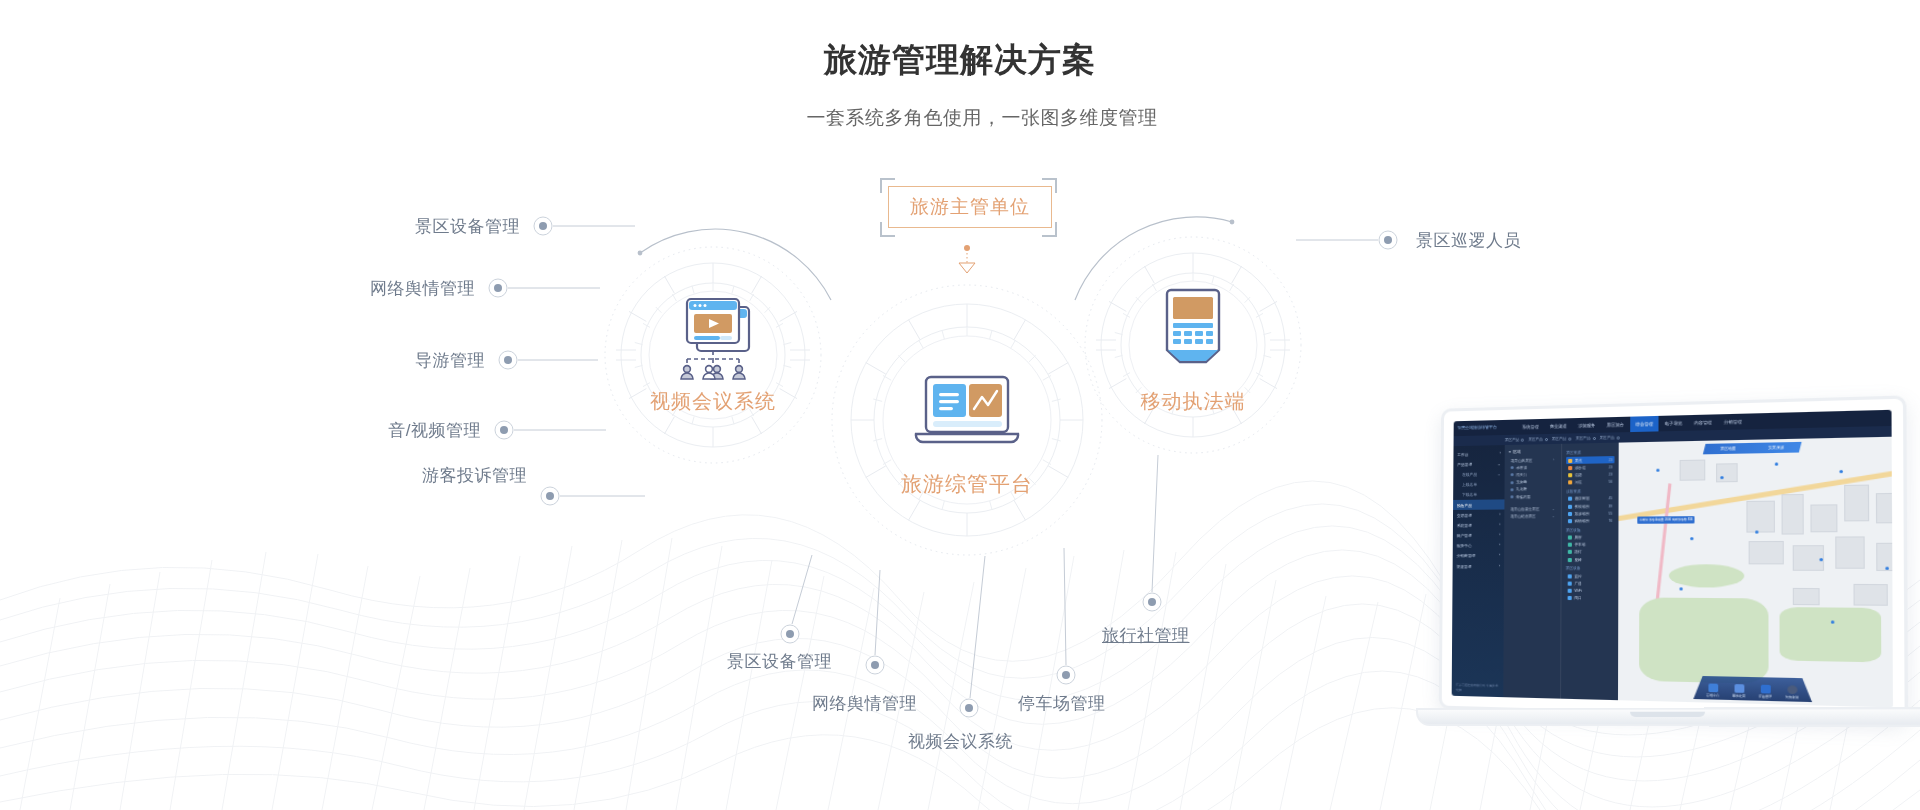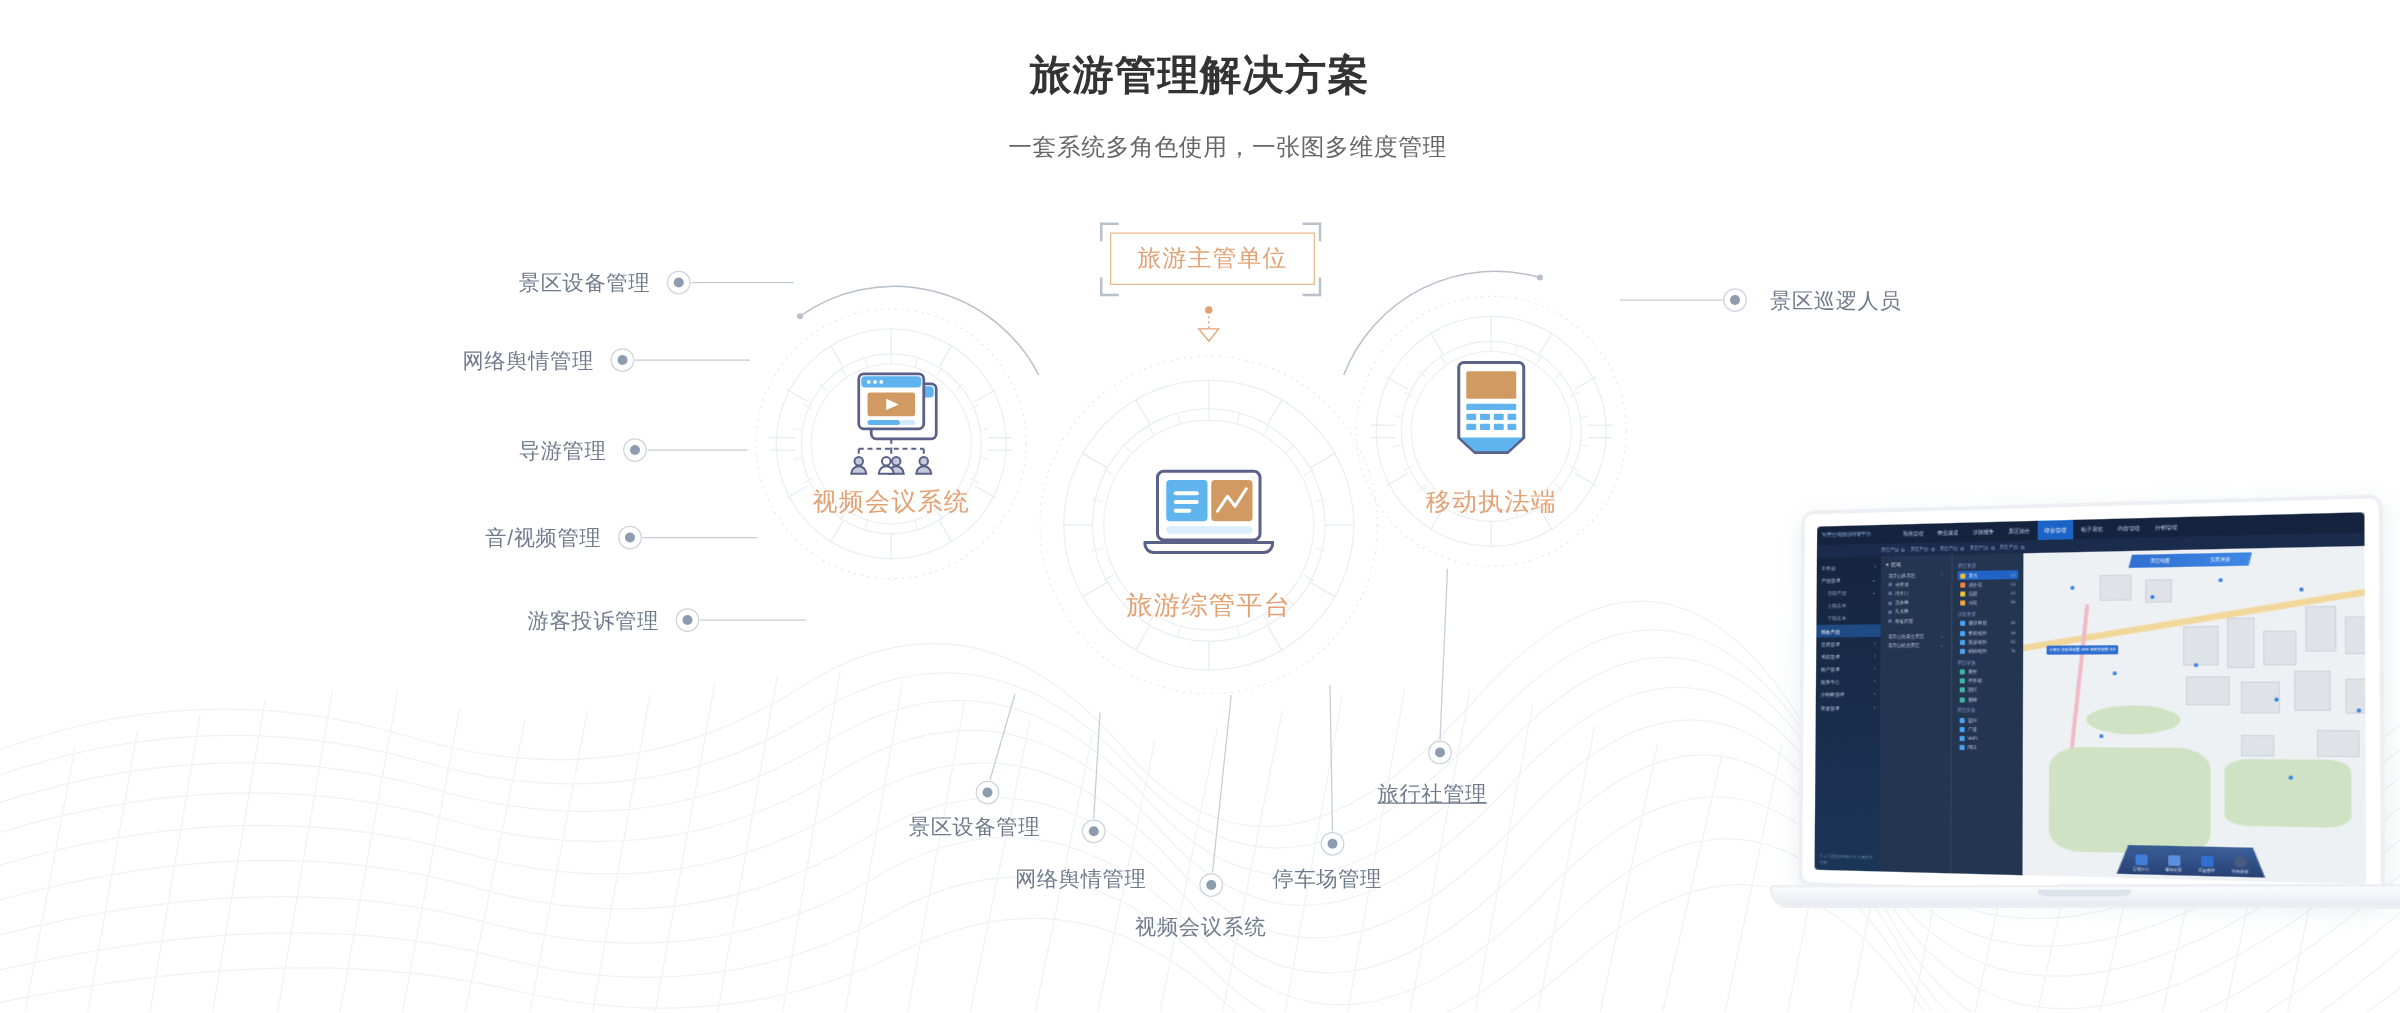--- a/index.html
+++ b/index.html
@@ -373,21 +373,21 @@
   <div class="authority-box">旅游主管单位</div>
 
   <div class="hub-label" style="left:608px; top:388px; width:210px;">视频会议系统</div>
   <div class="hub-label big" style="left:862px; top:470px; width:210px;">旅游综管平台</div>
   <div class="hub-label" style="left:1088px; top:388px; width:210px;text-align:center;">移动执法端</div>
 
   <div class="node-label right-align" style="left:200px; top:215px; width:320px;">景区设备管理</div>
   <div class="node-label right-align" style="left:155px; top:277px; width:320px;">网络舆情管理</div>
   <div class="node-label right-align" style="left:165px; top:349px; width:320px;">导游管理</div>
   <div class="node-label right-align" style="left:161px; top:419px; width:320px;">音/视频管理</div>
-  <div class="node-label right-align" style="left:207px; top:485px; width:320px;">游客投诉管理</div>
+  <div class="node-label right-align" style="left:207px; top:464px; width:320px;">游客投诉管理</div>
 
   <div class="node-label" style="left:1416px; top:229px;">景区巡逻人员</div>
 
   <div class="node-label" style="left:727px; top:650px;">景区设备管理</div>
   <div class="node-label" style="left:812px; top:692px;">网络舆情管理</div>
   <div class="node-label" style="left:908px; top:730px;">视频会议系统</div>
   <div class="node-label" style="left:1018px; top:692px;">停车场管理</div>
   <div class="node-label" style="left:1102px; top:624px;text-decoration:underline;">旅行社管理</div>
 
   <div class="laptop">

